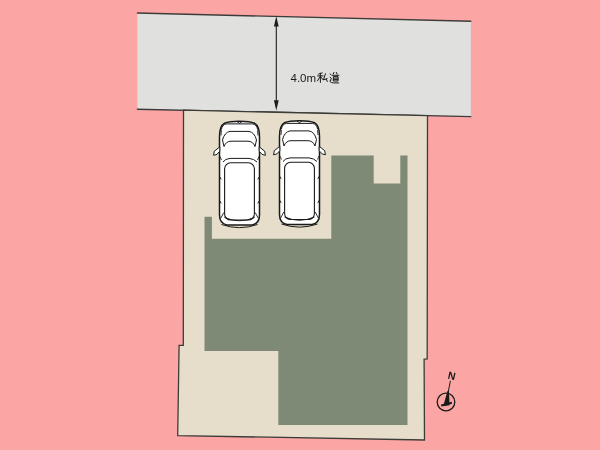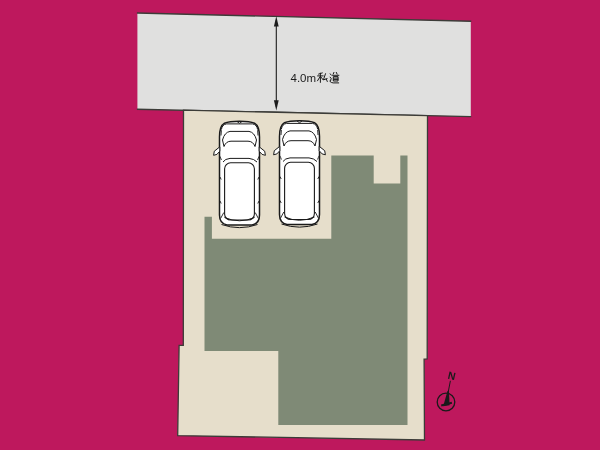--- a/index.html
+++ b/index.html
@@ -1,16 +1,16 @@
 <!DOCTYPE html>
 <html><head>
 <meta charset="utf-8">
 <style>
   html,body{margin:0;padding:0;background:#ffffff;}
-  .page{position:relative;width:600px;height:450px;background:#be185d;overflow:hidden;
+  .page{position:relative;width:600px;height:450px;background:#fca5a5;overflow:hidden;
         font-family:"Liberation Sans", sans-serif;}
 </style>
 </head>
 <body>
 <div class="page">
 <svg width="600" height="450" viewBox="0 0 600 450">
 
   <g>
     <polygon points="137.4,13 470.8,21.3 470.8,116.6 137.4,109.2" fill="#e0e0df" stroke="none"></polygon>
     <line x1="136.9" y1="13" x2="471.3" y2="21.3" stroke="#3c3c38" stroke-width="1.4"></line>

